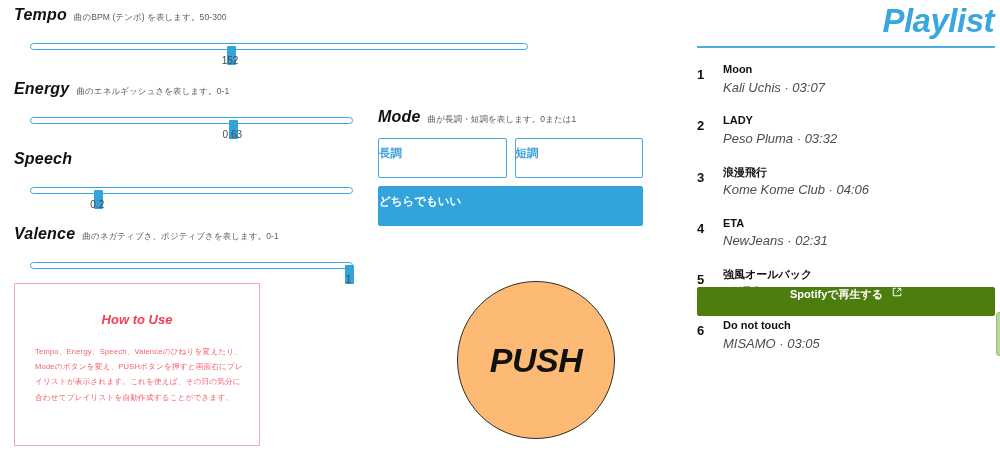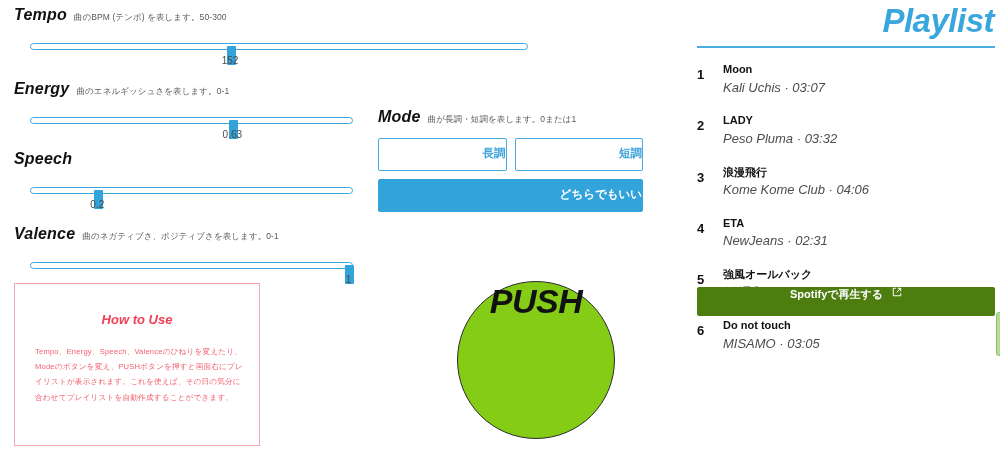--- a/index.html
+++ b/index.html
@@ -33,21 +33,21 @@
   }
   .slider-val {
     position: absolute; top: 20px; font-size: 10px; color: #4a4a4a;
     transform: translateX(-50%); white-space: nowrap;
   }
 
   
   .mode-col { position: absolute; left: 378px; top: 88px; width: 265px; margin-top: 20px; }
   .mode-row { display: flex; gap: 8px; margin-top: 12px; }
   .mode-btn {
-    flex: 1; height: 33px; line-height: 28px; text-align: right;
+    flex: 1; height: 40px; line-height: 28px; text-align: left;
     border: 1px solid #46a9e0; background: #fff; color: #3fa3dd;
     font-size: 11.5px; font-weight: bold; border-radius: 2px; cursor: pointer;
   }
   .mode-btn.wide {
     width: 100%; background: #33a3dc; color: #fff; border-color: #33a3dc;
     margin-top: 8px; display: block;
   }
 
   
   .howto {
@@ -59,22 +59,22 @@
     color: #ef4056; font-size: 13px; font-weight: bold; font-style: italic;
   }
   .howto-body {
     margin: 17px 12px 0 20px; color: #f2606e; font-size: 7.6px; line-height: 2.0;
     letter-spacing: .2px;
   }
 
   
   .push {
     position: absolute; left: 457px; top: 281px; width: 158px; height: 158px;
-    border-radius: 50%; background: #84cc16; border: 1px solid #2b2b2b;
-    display: flex; align-items: flex-start; justify-content: center; cursor: pointer;
+    border-radius: 50%; background: #fdba74; border: 1px solid #2b2b2b;
+    display: flex; align-items: center; justify-content: center; cursor: pointer;
   }
   .push-label {
     font-size: 34px; font-weight: bold; font-style: italic; color: #111;
     letter-spacing: -.5px;
   }
 
   
   .playlist { position: absolute; left: 690px; top: 0; width: 310px; height: 459px; }
   .pl-title {
     text-align: right; margin: 0 6px 0 0; padding-top: 2px;

